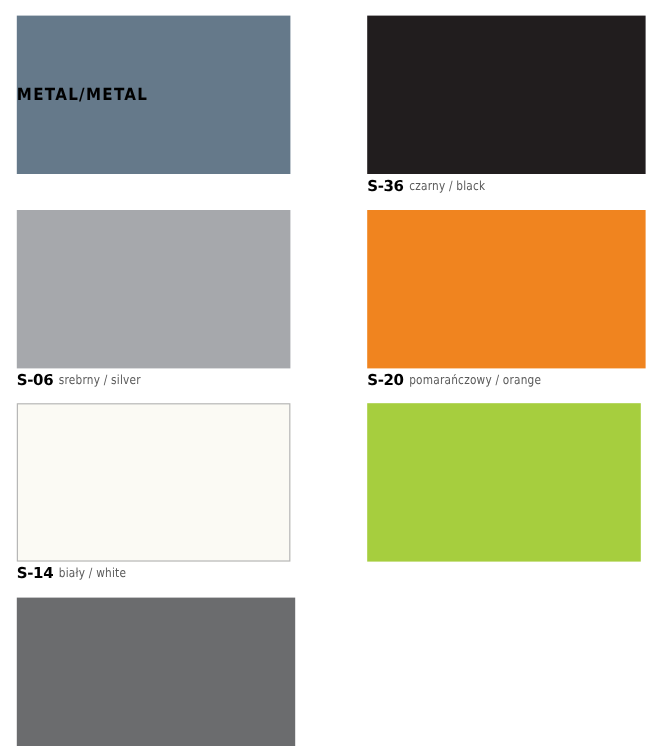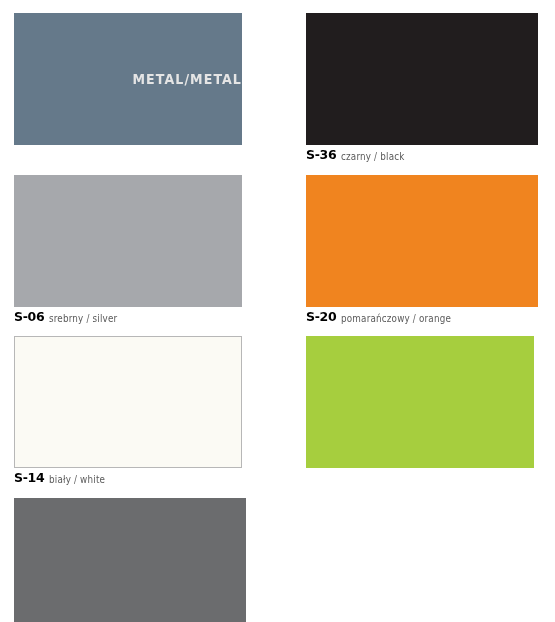--- a/index.html
+++ b/index.html
@@ -59,21 +59,21 @@
     height: 100%;
     background: #f6f2ee;
     clip-path: polygon(0% 0%, 58% 0%, 44% 100%, 0% 100%);
   }
 
   .caption {
     margin-top: 4px;
     white-space: nowrap;
     line-height: 1;
     display: flex;
-    align-items: flex-end;
+    align-items: center;
     gap: 5px;
   }
   .code {
     font-family: "DejaVu Sans", sans-serif;
     font-weight: bold;
     font-size: 12.5px;
     color: #000000;
     letter-spacing: -0.3px;
   }
   .desc {
@@ -85,22 +85,22 @@
     transform-origin: left center;
   }
 
   
   .swatch-label {
     position: absolute;
     left: 0;
     right: 0;
     top: 50%;
     transform: translateY(-50%);
-    text-align: right;
-    color: #e5e5e5;
+    text-align: left;
+    color: #000000;
     font-family: "DejaVu Sans Condensed", "Liberation Sans Narrow", "Liberation Sans", sans-serif;
     font-weight: bold;
     font-size: 14px;
     letter-spacing: 1.1px;
   }
 
   
   .spacer-caption { height: 0; }
 </style>
 </head>

